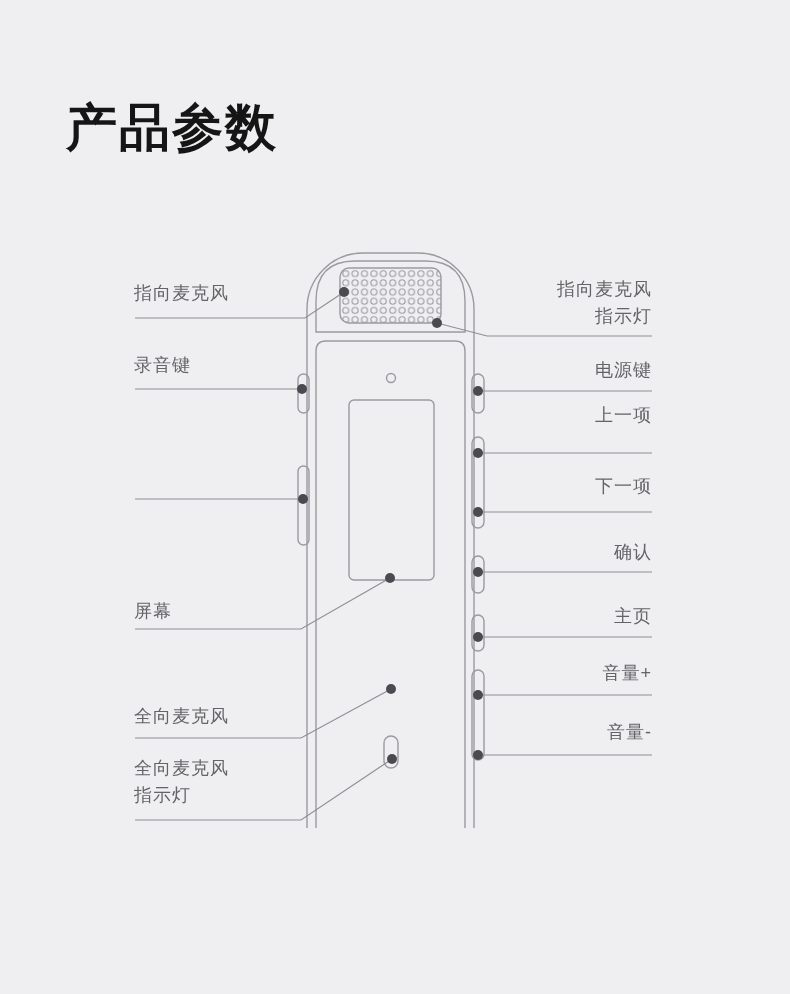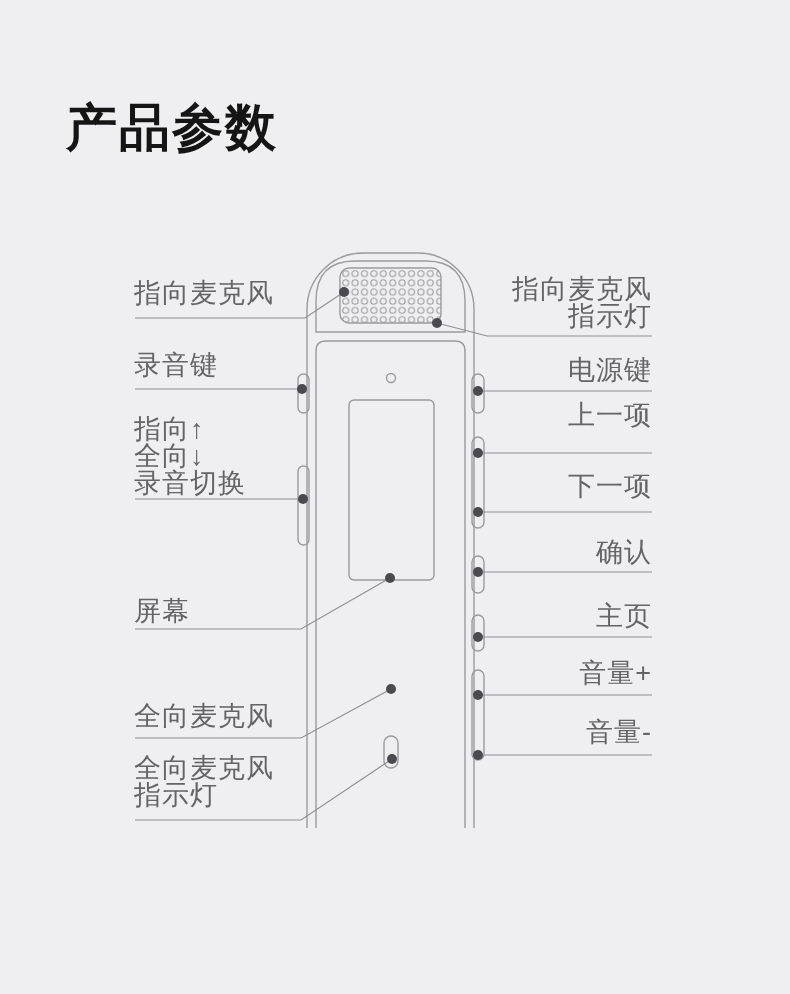--- a/index.html
+++ b/index.html
@@ -17,21 +17,21 @@
     position:absolute;left:66px;top:100px;
     font-size:51px;font-weight:900;letter-spacing:2px;
     color:var(--title-text);line-height:1.1;
   }
   .diagram-svg{position:absolute;left:0;top:0;width:790px;height:994px;}
   .stroke{fill:none;stroke:var(--line);stroke-width:1.4;}
   .callout{fill:none;stroke:var(--callout);stroke-width:1.2;}
   .dot{fill:var(--dot);stroke:none;}
   .lbl{
     position:absolute;
-    font-size:27px;line-height:27px;letter-spacing:1px;
+    font-size:18px;line-height:27px;letter-spacing:1px;
     color:var(--label-text);
     white-space:nowrap;
   }
   .lbl span{display:block;}
   .lbl.left{left:134px;text-align:left;}
   .lbl.right{right:138px;text-align:right;}
 </style>
 </head>
 <body>
 
@@ -110,25 +110,20 @@
       <circle class="dot" cx="478" cy="755" r="5"></circle>
     </g>
   </svg>
 
   <div class="lbl left" style="top:280px">
     <span>指向麦克风</span>
   </div>
   <div class="lbl left" style="top:352px">
     <span>录音键</span>
   </div>
-  <div class="lbl left" style="top:416px">
-    <span>指向↑</span>
-    <span>全向↓</span>
-    <span>录音切换</span>
-  </div>
   <div class="lbl left" style="top:598px">
     <span>屏幕</span>
   </div>
   <div class="lbl left" style="top:703px">
     <span>全向麦克风</span>
   </div>
   <div class="lbl left" style="top:755px">
     <span>全向麦克风</span>
     <span>指示灯</span>
   </div>

